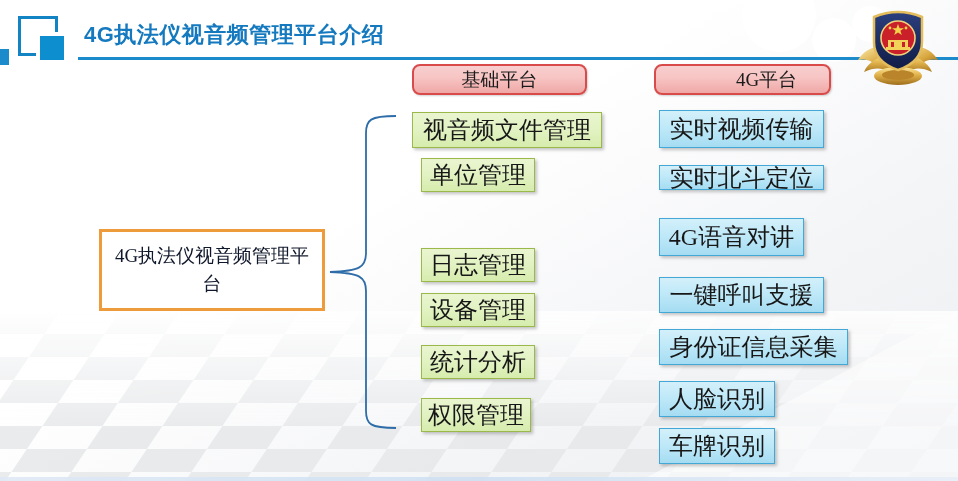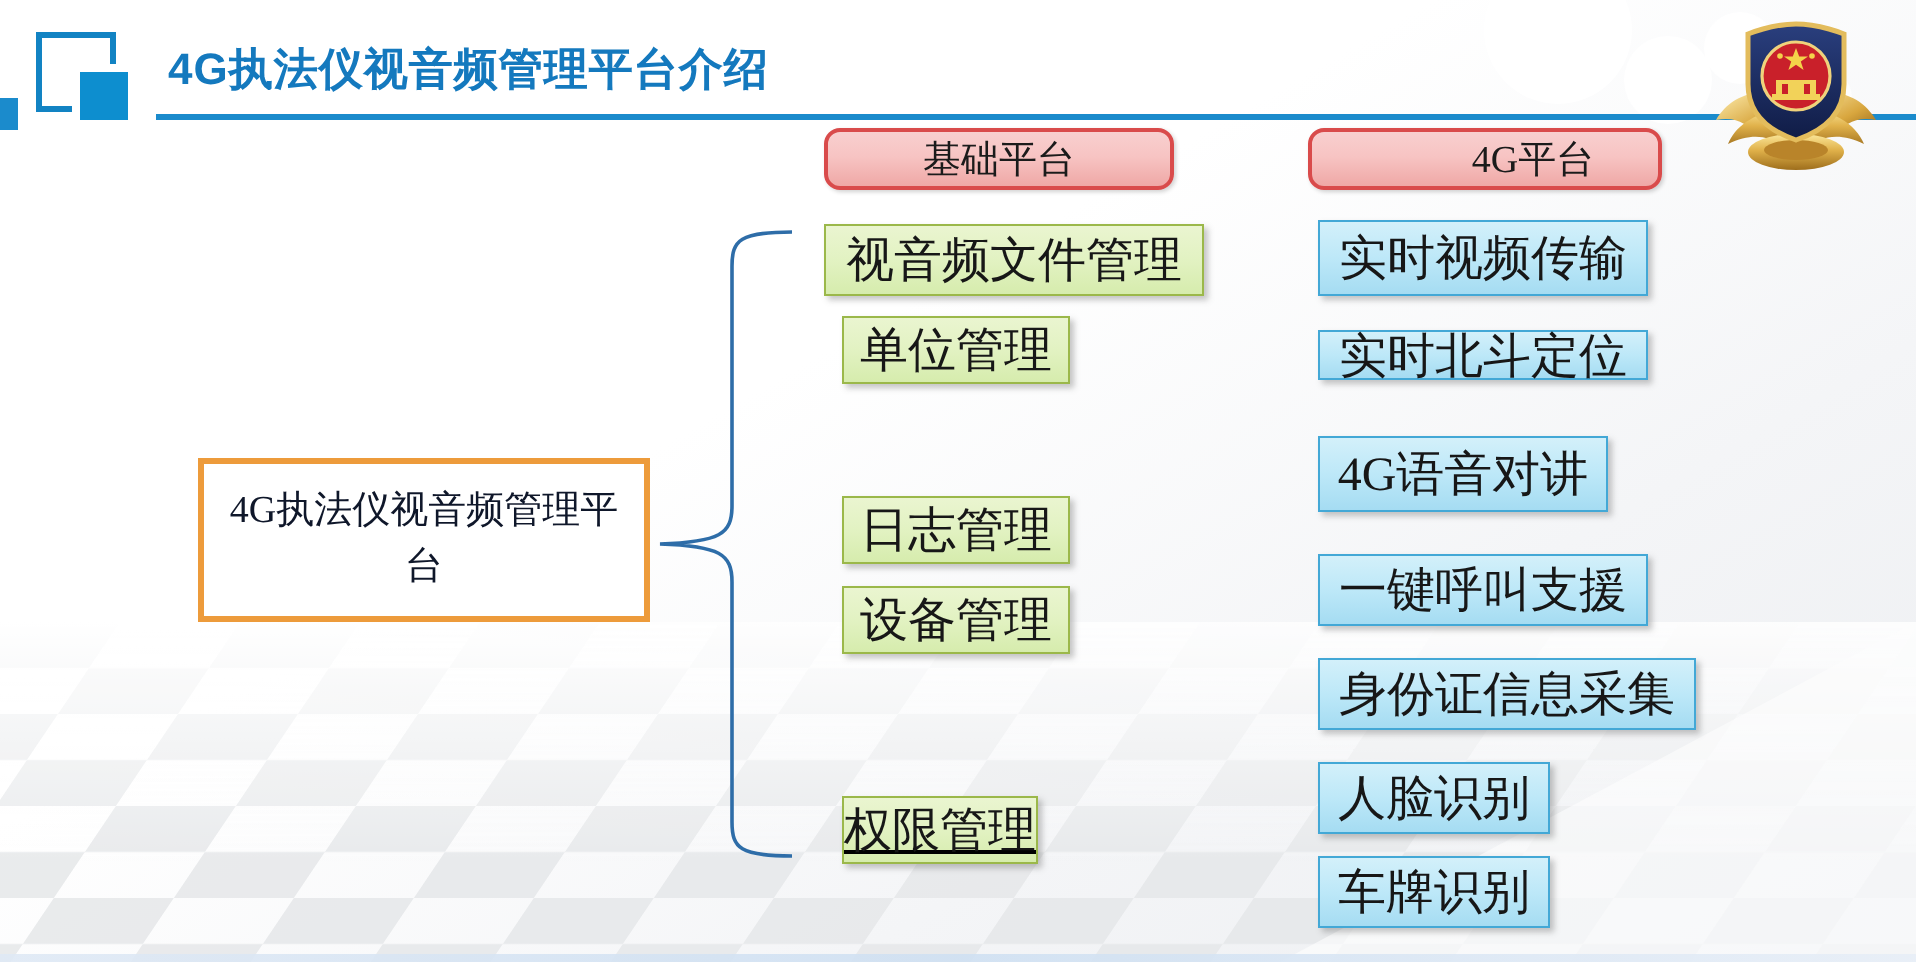--- a/index.html
+++ b/index.html
@@ -255,21 +255,24 @@
   </div>
   <div class="node green" style="left:421px;top:158px;width:114px;height:34px;">
     <span>单位管理</span>
   </div>
   <div class="node green" style="left:421px;top:248px;width:114px;height:34px;">
     <span>日志管理</span>
   </div>
   <div class="node green" style="left:421px;top:293px;width:114px;height:34px;">
     <span>设备管理</span>
   </div>
-  <div class="node green" style="left:421px;top:398px;width:98px;height:34px;text-decoration:underline;">
+  <div class="node green" style="left:421px;top:345px;width:114px;height:34px;">
+    <span>统计分析</span>
+  </div>
+  <div class="node green" style="left:421px;top:398px;width:110px;height:34px;">
     <span>权限管理</span>
   </div>
 
   <div class="node blue" style="left:659px;top:110px;width:165px;height:38px;">
     <span>实时视频传输</span>
   </div>
   <div class="node blue" style="left:659px;top:165px;width:165px;height:25px;">
     <span>实时北斗定位</span>
   </div>
   <div class="node blue" style="left:659px;top:218px;width:145px;height:38px;">

